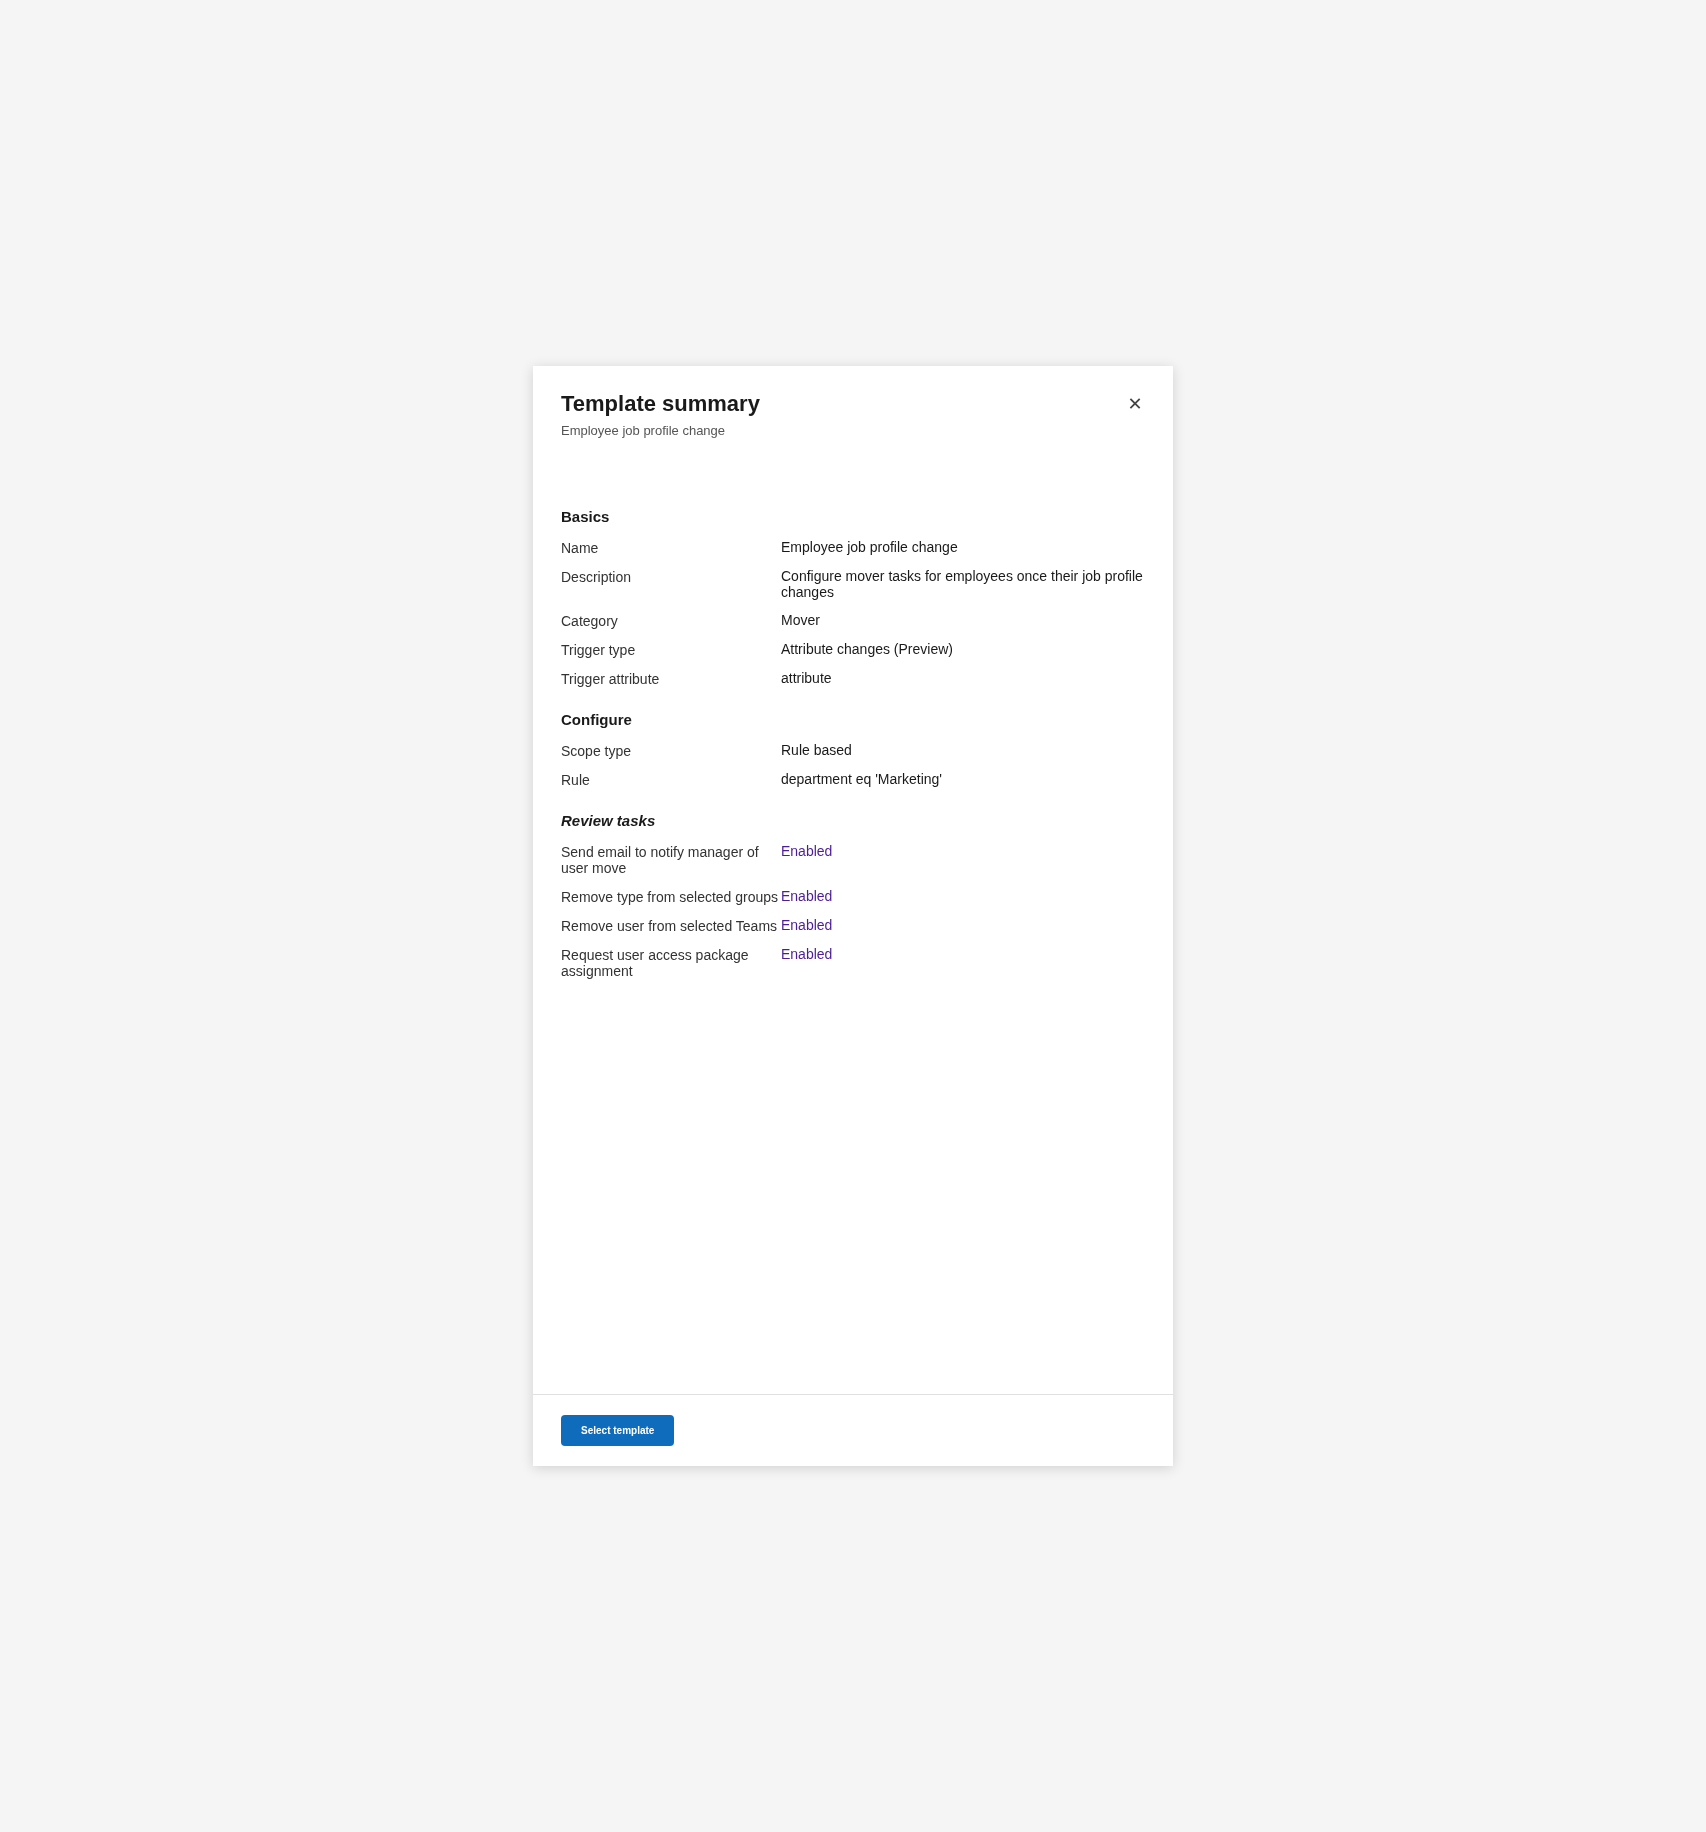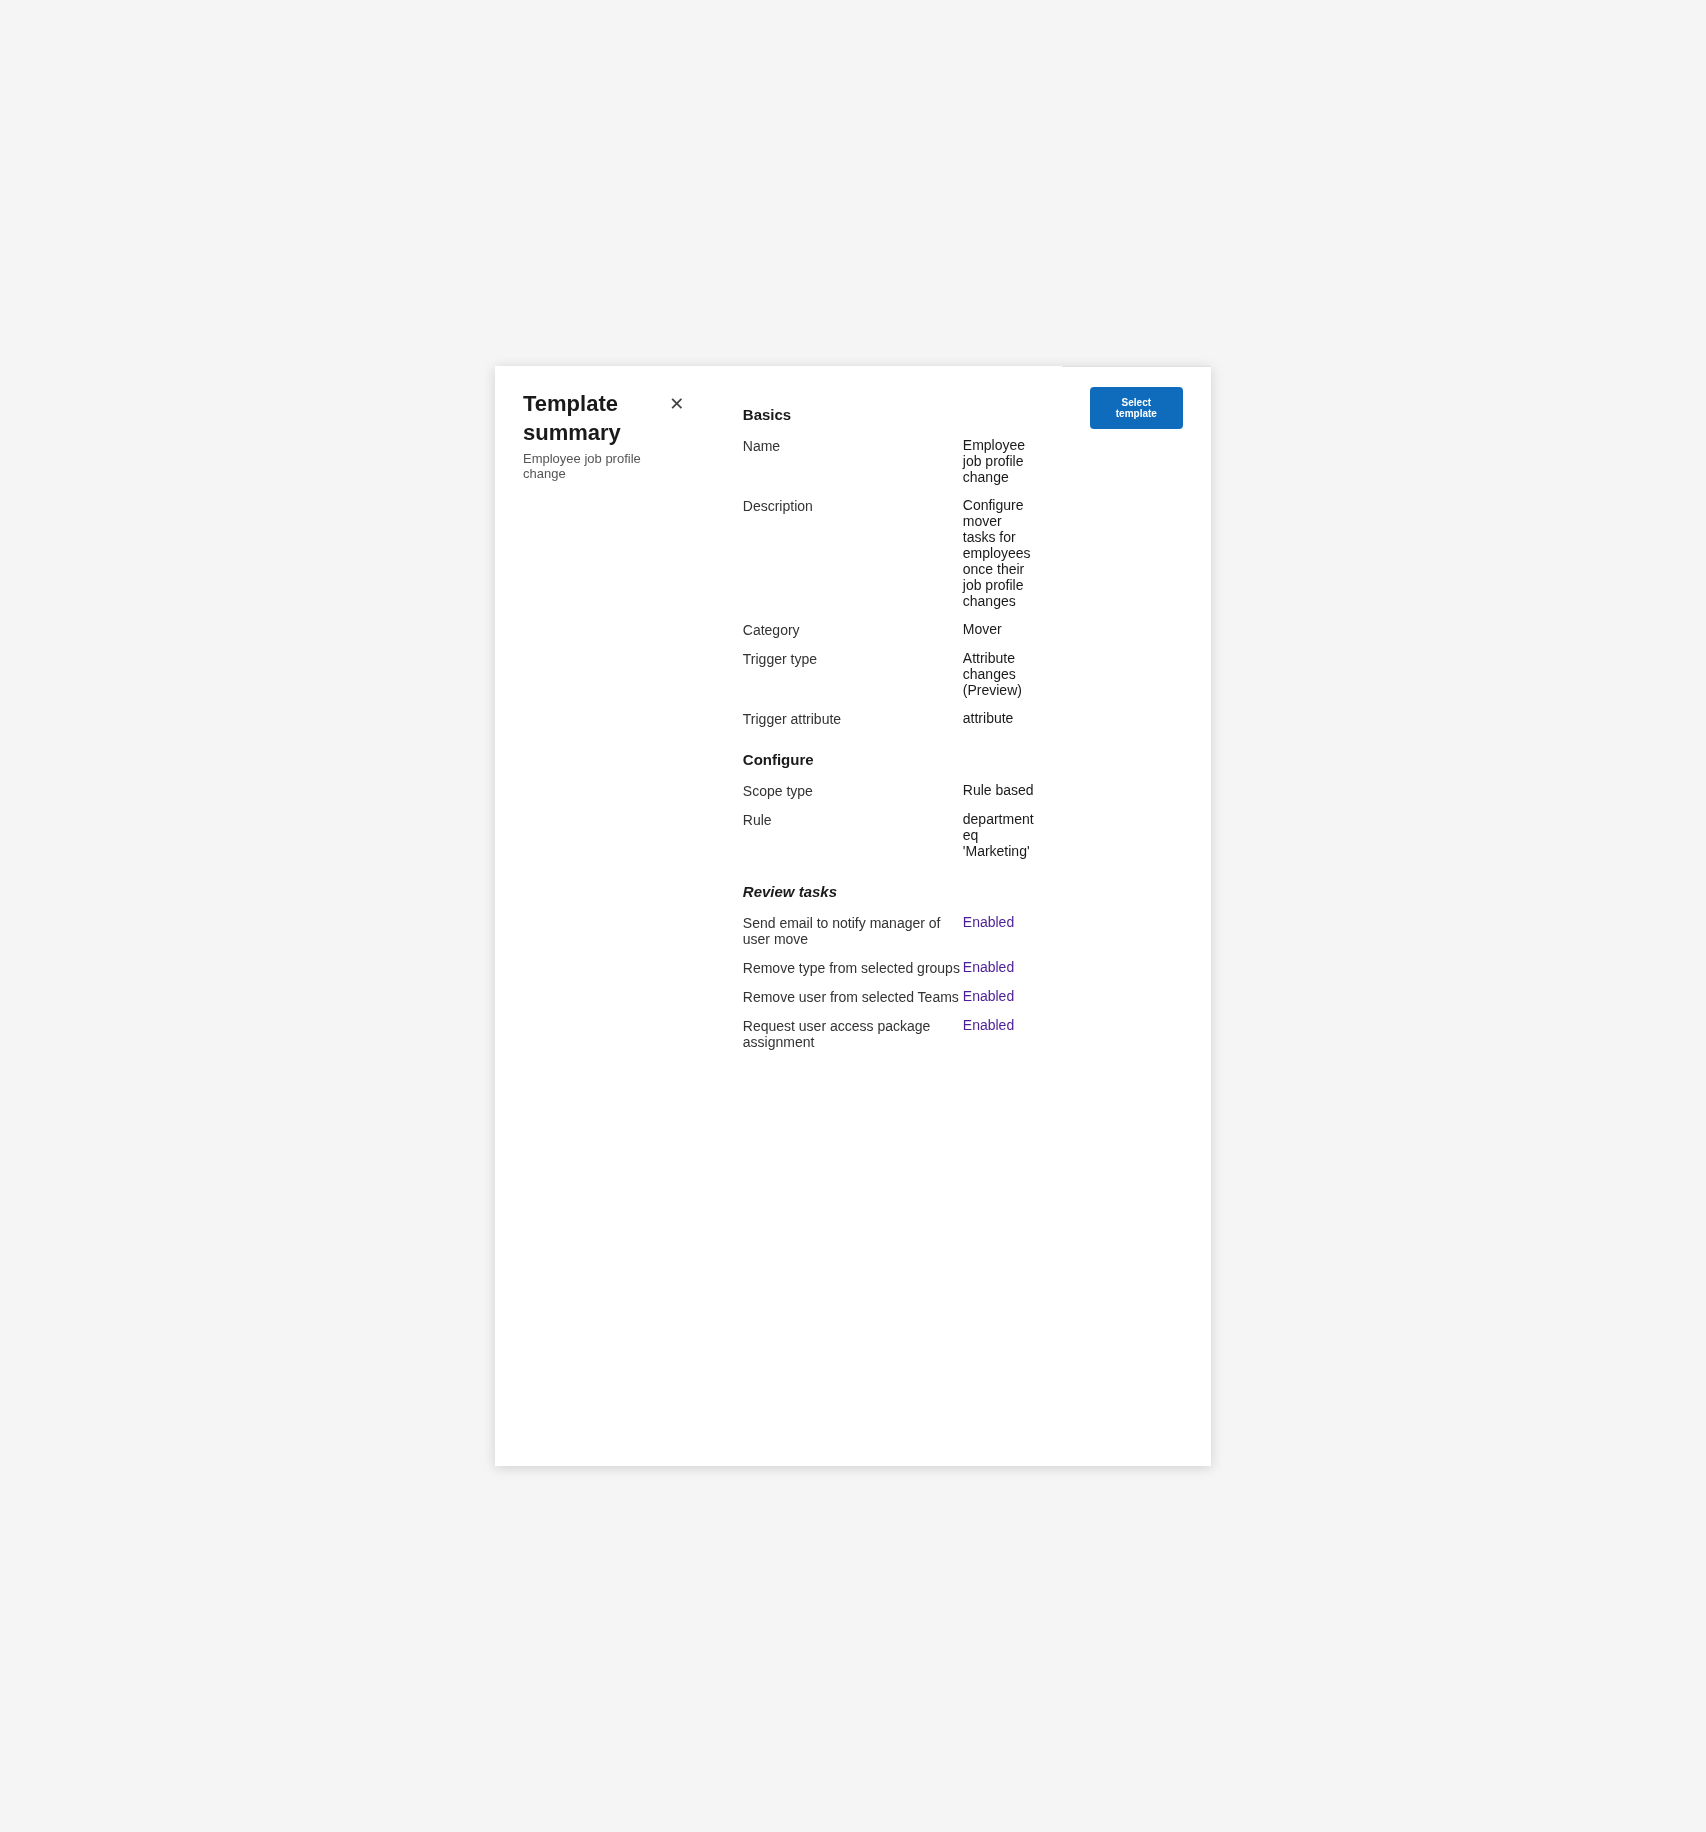--- a/index.html
+++ b/index.html
@@ -13,25 +13,25 @@
       font-size: 14px;
       background: #f5f5f5;
       display: flex;
       justify-content: center;
       align-items: center;
       min-height: 100vh;
     }
 
     .panel {
       background: #ffffff;
-      width: 716px;
+      width: 640px;
       min-height: 1100px;
       position: relative;
       display: flex;
-      flex-direction: row;
+      flex-direction: column;
       box-shadow: 0 2px 12px rgba(0,0,0,0.15);
     }
 
     .panel-header {
       padding: 24px 28px 16px 28px;
       border-bottom: none;
       position: relative;
     }
 
     .panel-title {
@@ -66,21 +66,21 @@
 
     .panel-content {
       padding: 20px 28px;
       flex: 1;
     }
 
     .section-heading {
       font-size: 15px;
       font-weight: 700;
       color: #1a1a1a;
-      margin-top: 20px;
+      margin-top: 34px;
       margin-bottom: 14px;
     }
 
     .info-row {
       display: flex;
       align-items: flex-start;
       margin-bottom: 12px;
       justify-content: flex-end;
     }
 

